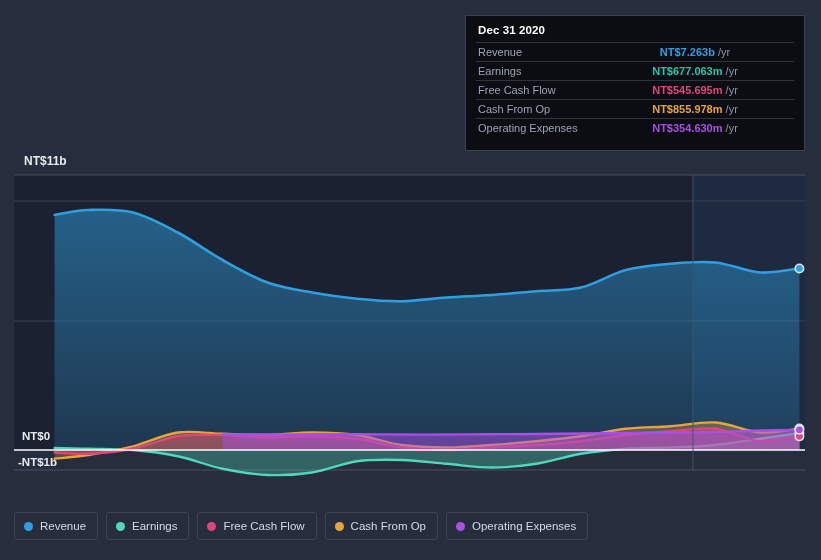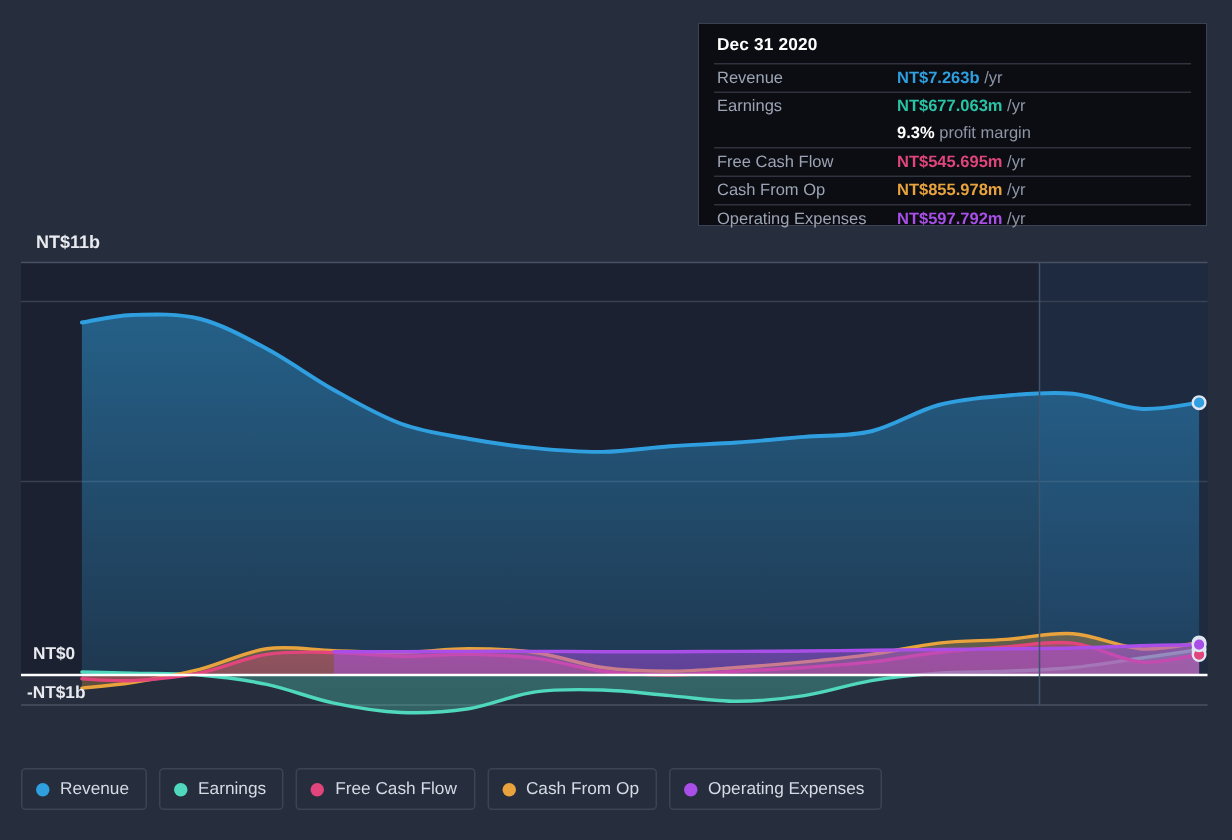--- a/index.html
+++ b/index.html
@@ -21,21 +21,21 @@
     z-index: 40;
   }
   .tt-date {
     font-size: 11.5px; font-weight: bold; color: #ffffff;
     padding: 0 0 6px 2px; letter-spacing: .1px;
   }
   .tt-table { width: 100%; border-collapse: collapse; }
   .tt-table tr { border-top: 1px solid #2e333f; }
   .tt-table td { padding: 3px 2px; font-size: 11px; vertical-align: middle; white-space: nowrap; }
   .tt-label { color: #9ca4b4; width: 120px; }
-  .tt-val { color: #c9cfdb; }
+  .tt-val { color: #c9cfdb; text-align: center; }
   .tt-val b { font-weight: bold; }
   .tt-unit { color: #8d95a5; font-weight: normal; }
   .tt-sub { color: #c9cfdb; }
   .tt-sub b { color: #ffffff; }
 
   
   .chart-wrap { position: absolute; left: 0; top: 150px; width: 821px; height: 350px; }
   .y-top-label {
     position: absolute; left: 24px; top: 4px;
     font-size: 12px; color: #e8eaef; font-weight: bold;
@@ -87,45 +87,38 @@
           <span class="tt-unit">/yr</span>
         </td>
       </tr>
       <tr>
         <td class="tt-label">Earnings</td>
         <td class="tt-val">
           <b style="color:#29c3a6">NT$677.063m</b>
           <span class="tt-unit">/yr</span>
         </td>
       </tr>
-      <tr style="border-top:none">
-        <td class="tt-label"></td>
-        <td class="tt-sub">
-          <b>9.3%</b>
-          <span class="tt-unit">profit margin</span>
-        </td>
-      </tr>
       <tr>
         <td class="tt-label">Free Cash Flow</td>
         <td class="tt-val">
           <b style="color:#e0457b">NT$545.695m</b>
           <span class="tt-unit">/yr</span>
         </td>
       </tr>
       <tr>
         <td class="tt-label">Cash From Op</td>
         <td class="tt-val">
           <b style="color:#e8a33d">NT$855.978m</b>
           <span class="tt-unit">/yr</span>
         </td>
       </tr>
       <tr>
         <td class="tt-label">Operating Expenses</td>
         <td class="tt-val">
-          <b style="color:#a94fe8">NT$597.792m</b>
+          <b style="color:#a94fe8">NT$354.630m</b>
           <span class="tt-unit">/yr</span>
         </td>
       </tr>
     </tbody>
       </table>
   </div>
 
   <div class="chart-wrap">
     <div class="y-top-label">NT$11b</div>
     <div class="y-zero-label">NT$0</div>

